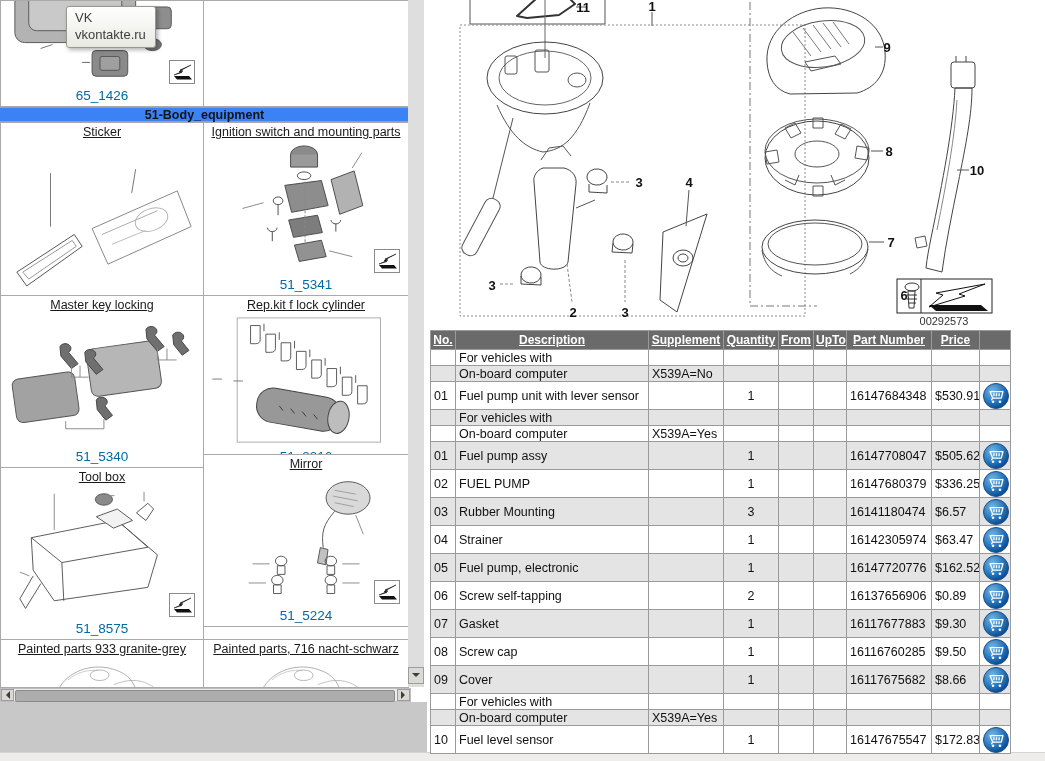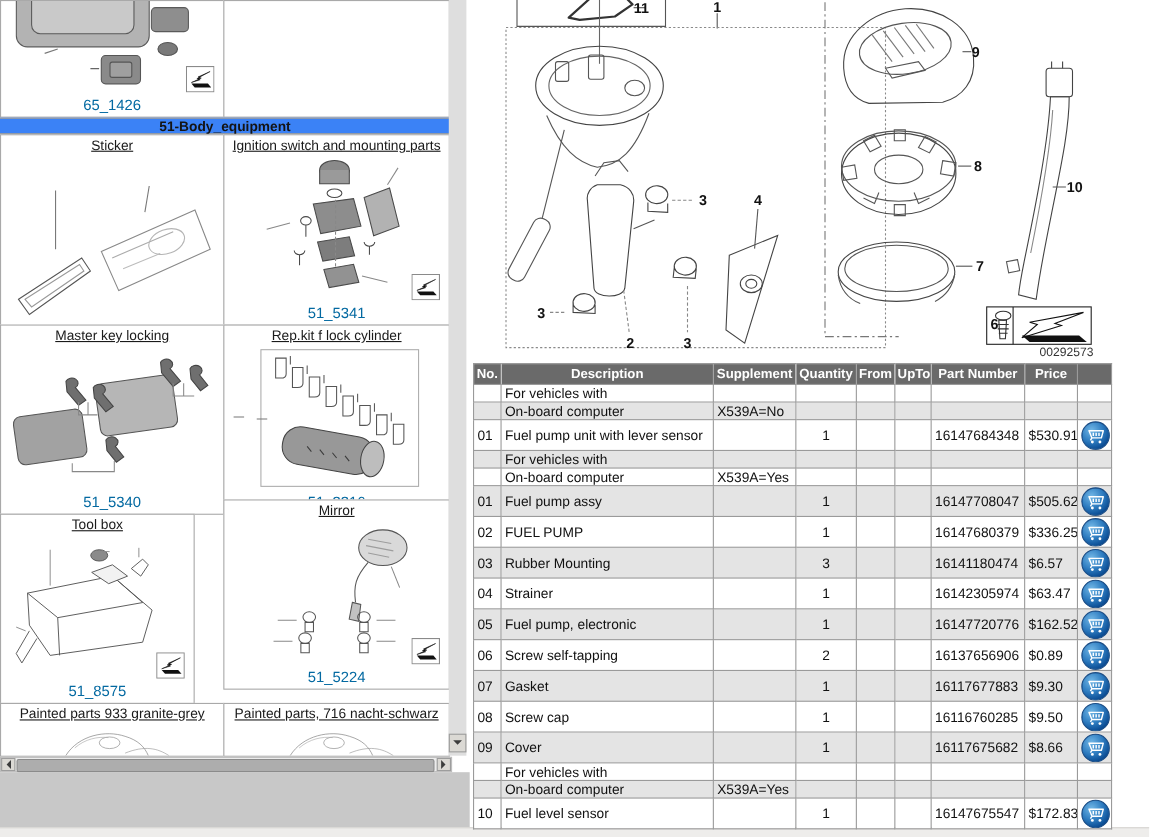--- a/index.html
+++ b/index.html
@@ -40,27 +40,27 @@
   .vbtn{position:absolute;left:408px;top:667px;width:16px;height:17px;background:#dbd9d4;
         border:1px solid #9d9d9d;box-sizing:border-box;display:flex;align-items:center;justify-content:center;cursor:pointer;}
 
   .left-bottom-gray{position:absolute;left:0;top:702px;width:427px;height:50px;background:#c8c8c8;}
   .bottom-strip{position:absolute;left:0;top:752px;width:1045px;height:9px;background:#eeedeb;border-top:1px solid #d5d4d0;}
 
   
   .diagram{position:absolute;left:455px;top:0;width:590px;height:411px;}
   .diagram svg{position:absolute;left:0;top:0;}
   .callout{position:absolute;transform:translate(-50%,-50%);font-size:13px;font-weight:bold;color:#111;}
-  .img-number{position:absolute;left:439px;top:315px;width:100px;text-align:right;font-size:11px;color:#333;}
+  .img-number{position:absolute;left:439px;top:315px;width:100px;text-align:center;font-size:11px;color:#333;}
 
   
   .table-wrap{position:absolute;left:430px;top:330px;}
   table.parts{border-collapse:collapse;table-layout:fixed;width:580px;font-size:12.5px;}
   table.parts th{background:#6a6a6a;color:#fff;font-weight:bold;font-size:12px;height:18px;
-                 border:1px solid #9a9a9a;padding:0 2px;overflow:hidden;white-space:nowrap;}
+                 border:1px solid #9a9a9a;padding:0 2px;overflow:hidden;white-space:nowrap;text-decoration:underline;}
   table.parts td{border:1px solid #9a9a9a;padding:0 3px;overflow:hidden;white-space:nowrap;}
   tbody tr:nth-child(odd){background:#ffffff;}
   tbody tr:nth-child(even){background:#e4e4e4;}
   tr.part-row{height:28px;}
   tr.note-row{height:16px;}
   td.c-no{padding-left:4px;}
   td.c-qty{text-align:center;}
   .cart-btn{width:26px;height:26px;border-radius:13px;border:1px solid #1d4e86;padding:0;margin:0 auto;display:block;
             background:radial-gradient(circle at 35% 30%,#72b7e6 0%,#2e7cc0 45%,#0c4e95 75%,#06386f 100%);
             cursor:pointer;line-height:0;}
@@ -91,20 +91,24 @@
       <svg viewBox="0 0 26 24" width="26" height="24">
           <rect x="0.5" y="0.5" width="25" height="23" fill="#fff" stroke="#8a8a8a"></rect>
           <path d="M22 5 L11 10 L14 11 L5 15 L13 12.5 L10 11.5 Z" fill="#111" stroke="#111" stroke-width="0.5"></path>
           <path d="M5 16 L20 16 L23 19.5 L8 19.5 Z" fill="#111"></path>
         </svg>
     </span>
     <div class="cell-caption">65_1426</div>
   </div>
   <div class="cell" style="left:203px;top:0;width:206px;height:107px;"></div>
 
+  <div class="vk-tooltip">
+    <div>VK</div>
+    <div>vkontakte.ru</div>
+  </div>
 
   <div class="section-bar">51-Body_equipment</div>
 
   <div class="cell" style="left:0;top:122px;width:204px;height:222px;">
     <a class="cell-title">Sticker</a>
     <div class="sketch">
       <svg viewBox="0 0 204 135" fill="none">
         <line x1="50" y1="8" x2="50" y2="62" stroke="#777"></line>
         <polygon points="16,108 74,70 82,82 26,122" stroke="#555"></polygon>
         <polygon points="22,108 72,76 76,82 28,115" stroke="#999"></polygon>
@@ -199,21 +203,21 @@
             <line x1="98" y1="100" x2="102" y2="105"></line>
             <line x1="110" y1="103" x2="114" y2="108"></line>
           </g>
         <line x1="4" y1="66" x2="14" y2="66" stroke="#777"></line>
         <line x1="26" y1="68" x2="36" y2="68" stroke="#777"></line>
       </svg>
     </div>
     <div class="cell-caption">51_3316</div>
   </div>
 
-  <div class="cell" style="left:0;top:467px;width:177px;height:173px;">
+  <div class="cell" style="left:0;top:467px;width:204px;height:173px;">
     <a class="cell-title">Tool box</a>
     <div class="sketch">
       <svg viewBox="0 0 204 135" fill="none" stroke="#555">
         <path d="M28,52 L118,34 L160,70 L150,104 L52,118 L30,86 Z"></path>
         <path d="M28,52 L60,78 L150,62 L118,34"></path>
         <path d="M60,78 L62,118"></path>
         <path d="M96,30 l22,-8 16,12 -20,8 z" fill="#f2f2f2"></path>
         <ellipse cx="104" cy="12" rx="9" ry="6" fill="#8a8a8a"></ellipse>
         <path d="M138,26 l12,-10 6,6 -8,12 z"></path>
         <path d="M30,92 l-14,24 6,10 16,-26"></path>

